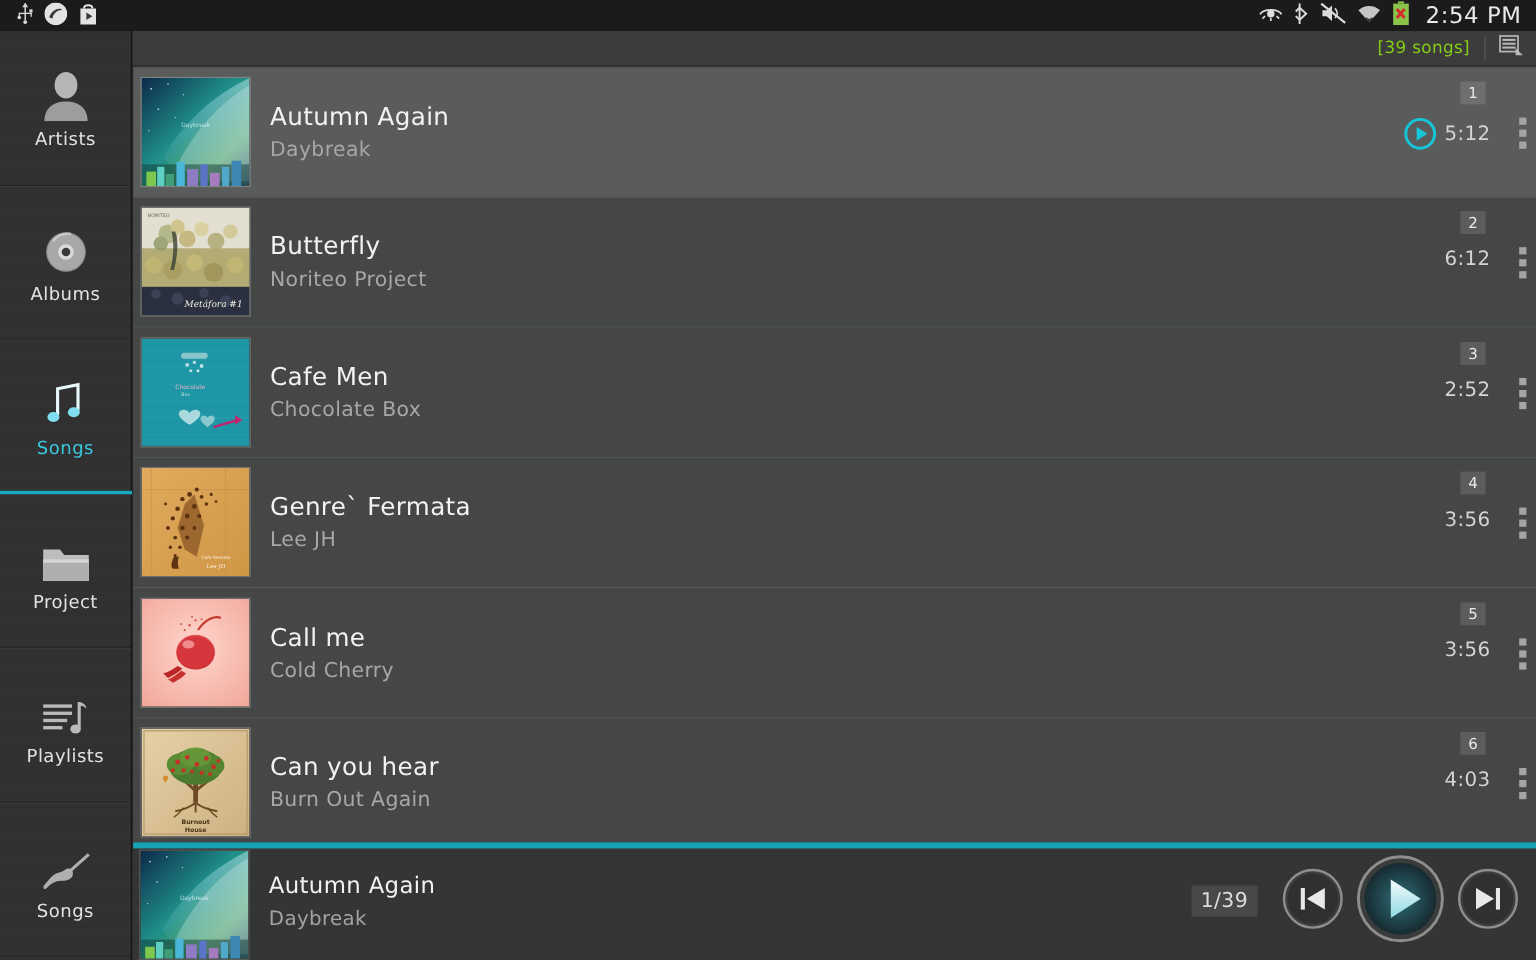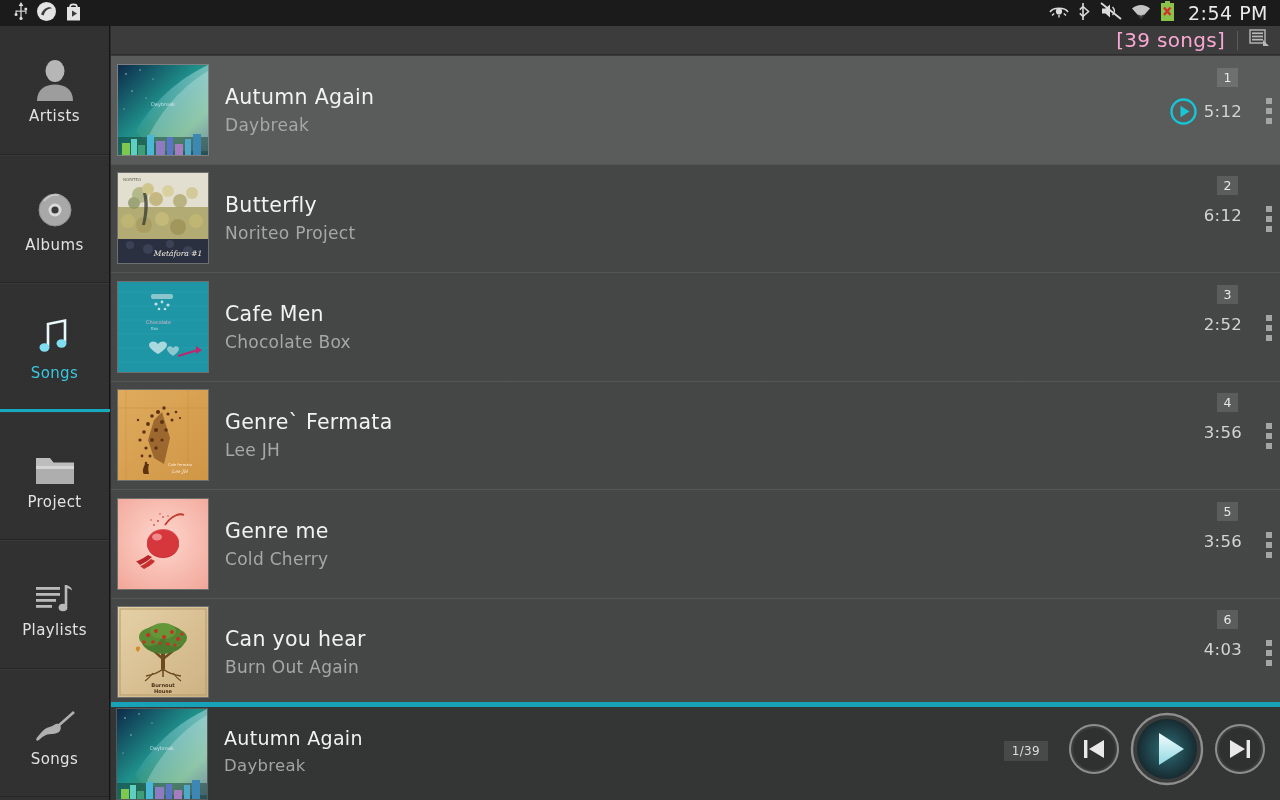--- a/index.html
+++ b/index.html
@@ -55,21 +55,21 @@
   .content {
     position:absolute; left:111px; top:26px; width:1169px; height:774px;
     background:#3a3a3a;
   }
   .songhead {
     position:relative; height:29px; background:#3c3c3c;
     display:flex; align-items:center; justify-content:flex-end;
     border-bottom:1px solid #2d2d2d;
     padding-right:10px;
   }
-  .count { font-size:20px; color:#f9a8d4; letter-spacing:.3px; }
+  .count { font-size:14px; color:#84cc16; letter-spacing:.3px; }
   .head-sep { width:1px; height:19px; background:#5c5c5c; margin:0 10px 0 12px; }
 
   
   .list { position:absolute; top:30px; left:0; width:1169px; height:672px; overflow:hidden; }
   .row {
     position:relative; height:108.5px;
     display:flex; align-items:center;
     background:#454747;
     border-bottom:1px solid #545656;
     background-image:repeating-linear-gradient(0deg, rgba(255,255,255,.008) 0 1px, rgba(0,0,0,.008) 1px 2px);
@@ -128,21 +128,21 @@
     width:92px; height:92px; margin-left:5px; margin-top:6px;
     border:1px solid rgba(255,255,255,.18);
     position:relative; overflow:hidden; flex:none; align-self:flex-start;
   }
   .p-meta { margin-left:16px; flex:1 1 auto; min-width:0; }
   .p-title { font-size:19px; color:#f2f2f2; margin-bottom:7px; letter-spacing:.3px; }
   .p-artist { font-size:16.5px; color:#a3a3a3; letter-spacing:.3px; }
   .p-ctrls { display:flex; align-items:center; gap:10px; padding-right:14px; }
   .trackpos {
     background:rgba(255,255,255,.10); color:#dcdcdc;
-    font-size:12px; padding:3px 8px; margin-right:10px; letter-spacing:.3px;
+    font-size:17px; padding:3px 8px; margin-right:10px; letter-spacing:.3px;
   }
   .cbtn { cursor:pointer; display:block; }
 </style>
 </head>
 <body>
 
 <div class="screen">
 
   <div class="statusbar">
     <div class="sb-left">
@@ -562,21 +562,21 @@
                 <circle cx="33" cy="21" r="0.8"></circle>
             </g>
             <ellipse cx="45" cy="45" rx="16" ry="14" fill="#c52f33"></ellipse>
             <ellipse cx="45" cy="44" rx="16" ry="14" fill="#d83a3e" opacity=".8"></ellipse>
             <ellipse cx="39" cy="38" rx="5" ry="3.5" fill="#f5a0a0" opacity=".8"></ellipse>
             <path d="M30 56 C24 60 20 62 18 62 L22 66 C26 64 31 61 34 58 Z" fill="#b8262a"></path>
             <path d="M33 60 C28 64 24 67 22 67 L26 70 C30 68 35 65 37 62 Z" fill="#c7302f"></path>
           </svg>
         </div>
         <div class="meta">
-          <div class="title">Genre me</div>
+          <div class="title">Call me</div>
           <div class="artist">Cold Cherry</div>
         </div>
         <div class="right">
           <div class="numbadge">5</div>
           <div class="durwrap">
             <span class="dur">3:56</span>
           </div>
           <div class="dots">
               <i></i>
               <i></i>

